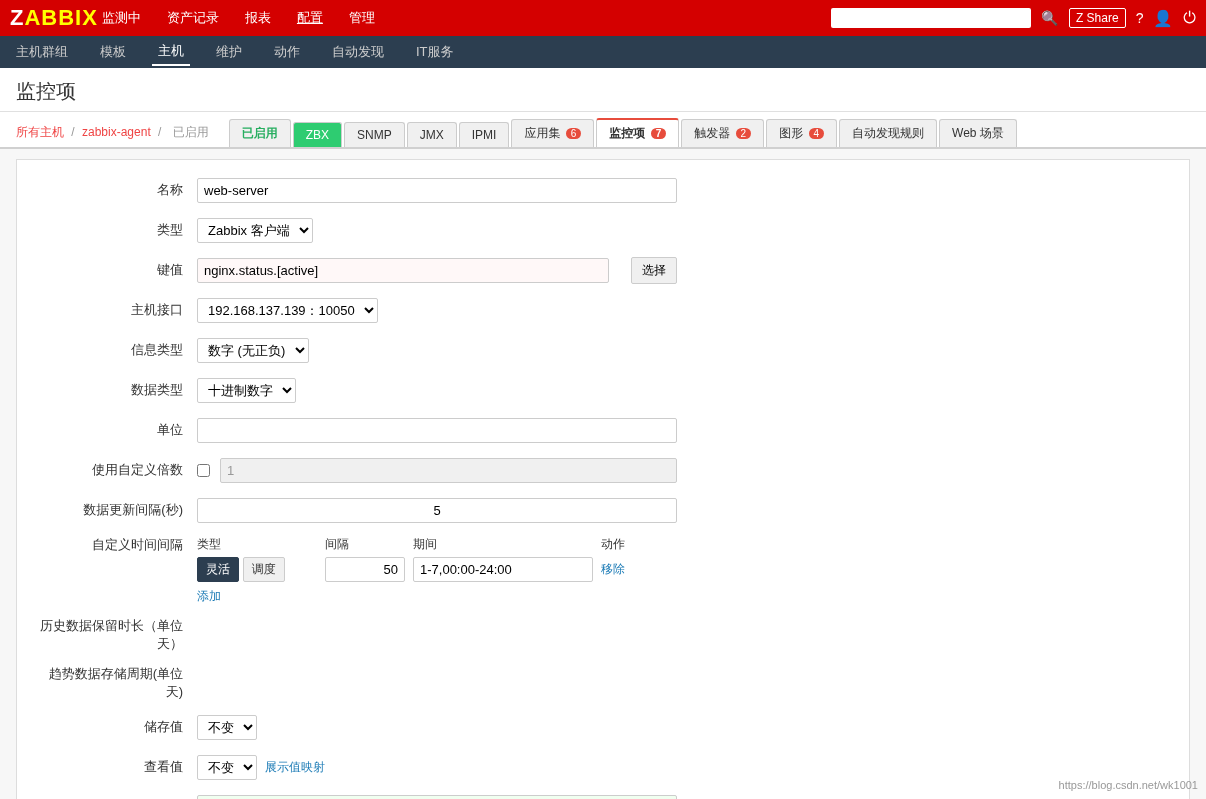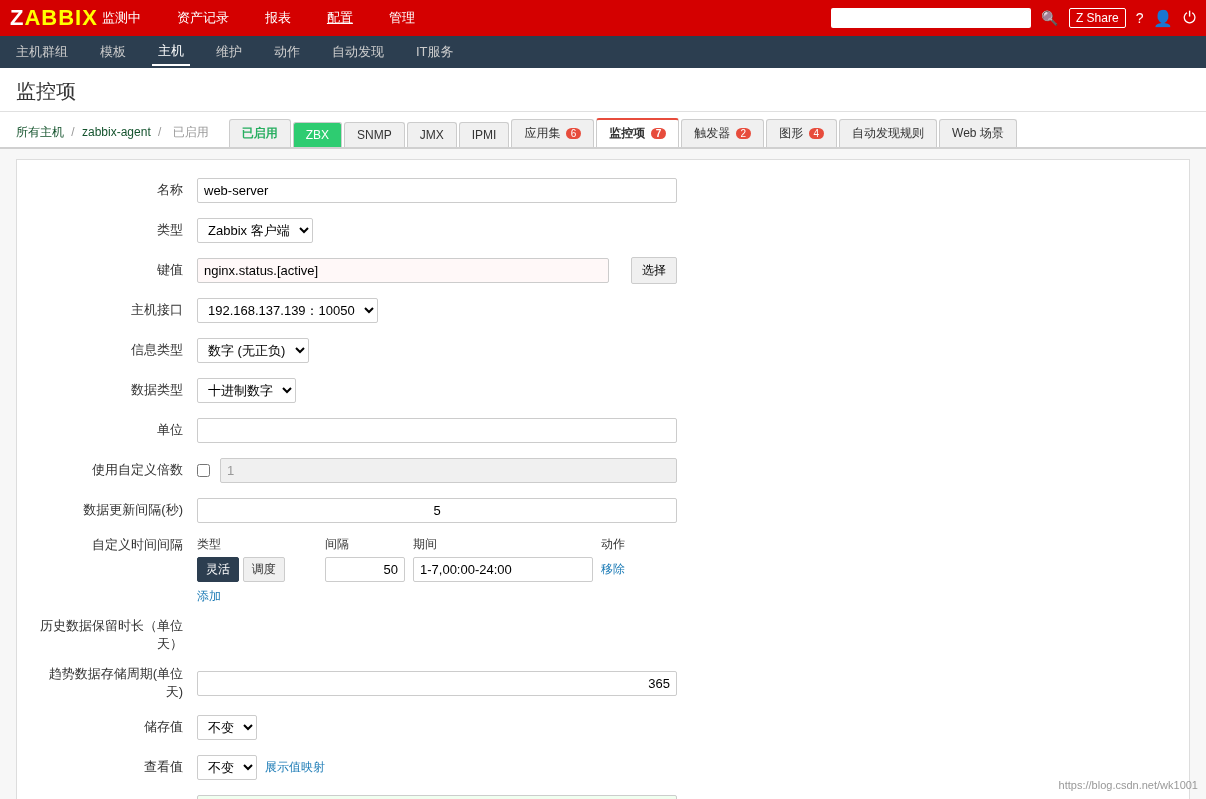--- a/index.html
+++ b/index.html
@@ -15,21 +15,21 @@
     }
     .logo {
       font-size: 22px;
       font-weight: bold;
       color: #fff;
       letter-spacing: 1px;
     }
     .logo span { color: #ff0; }
     .top-nav-links {
       display: flex;
-      gap: 28px;
+      gap: 18px;
       flex: 1;
     }
     .top-nav-links a {
       color: #fff;
       text-decoration: none;
       font-size: 13px;
       padding: 2px 4px;
     }
     .top-nav-right {
       display: flex;
@@ -94,21 +94,21 @@
       display: flex;
       align-items: flex-end;
       gap: 0;
     }
     .breadcrumb {
       font-size: 12px;
       color: #666;
       margin-right: 16px;
       padding-bottom: 6px;
     }
-    .breadcrumb a { color: #14532d; text-decoration: none; }
+    .breadcrumb a { color: #ef4444; text-decoration: none; }
     .breadcrumb span { color: #999; margin: 0 4px; }
     .tabs {
       display: flex;
       gap: 0;
       align-items: flex-end;
     }
     .tab {
       padding: 5px 12px;
       font-size: 12px;
       cursor: pointer;
@@ -490,23 +490,20 @@
       </div>
     </div>
   </div>
 
   <div class="form-row">
     <div class="form-label">历史数据保留时长（单位天）</div>
   </div>
 
   <div class="form-row">
     <div class="form-label">趋势数据存储周期(单位天)</div>
-    <div class="form-control">
-      <input type="text" class="storage-input" value="365" style="">
-    </div>
   </div>
 
   <div class="form-row">
     <div class="form-label">储存值</div>
     <div class="form-control">
       <select>
         <option>不变</option>
       </select>
     </div>
   </div>

